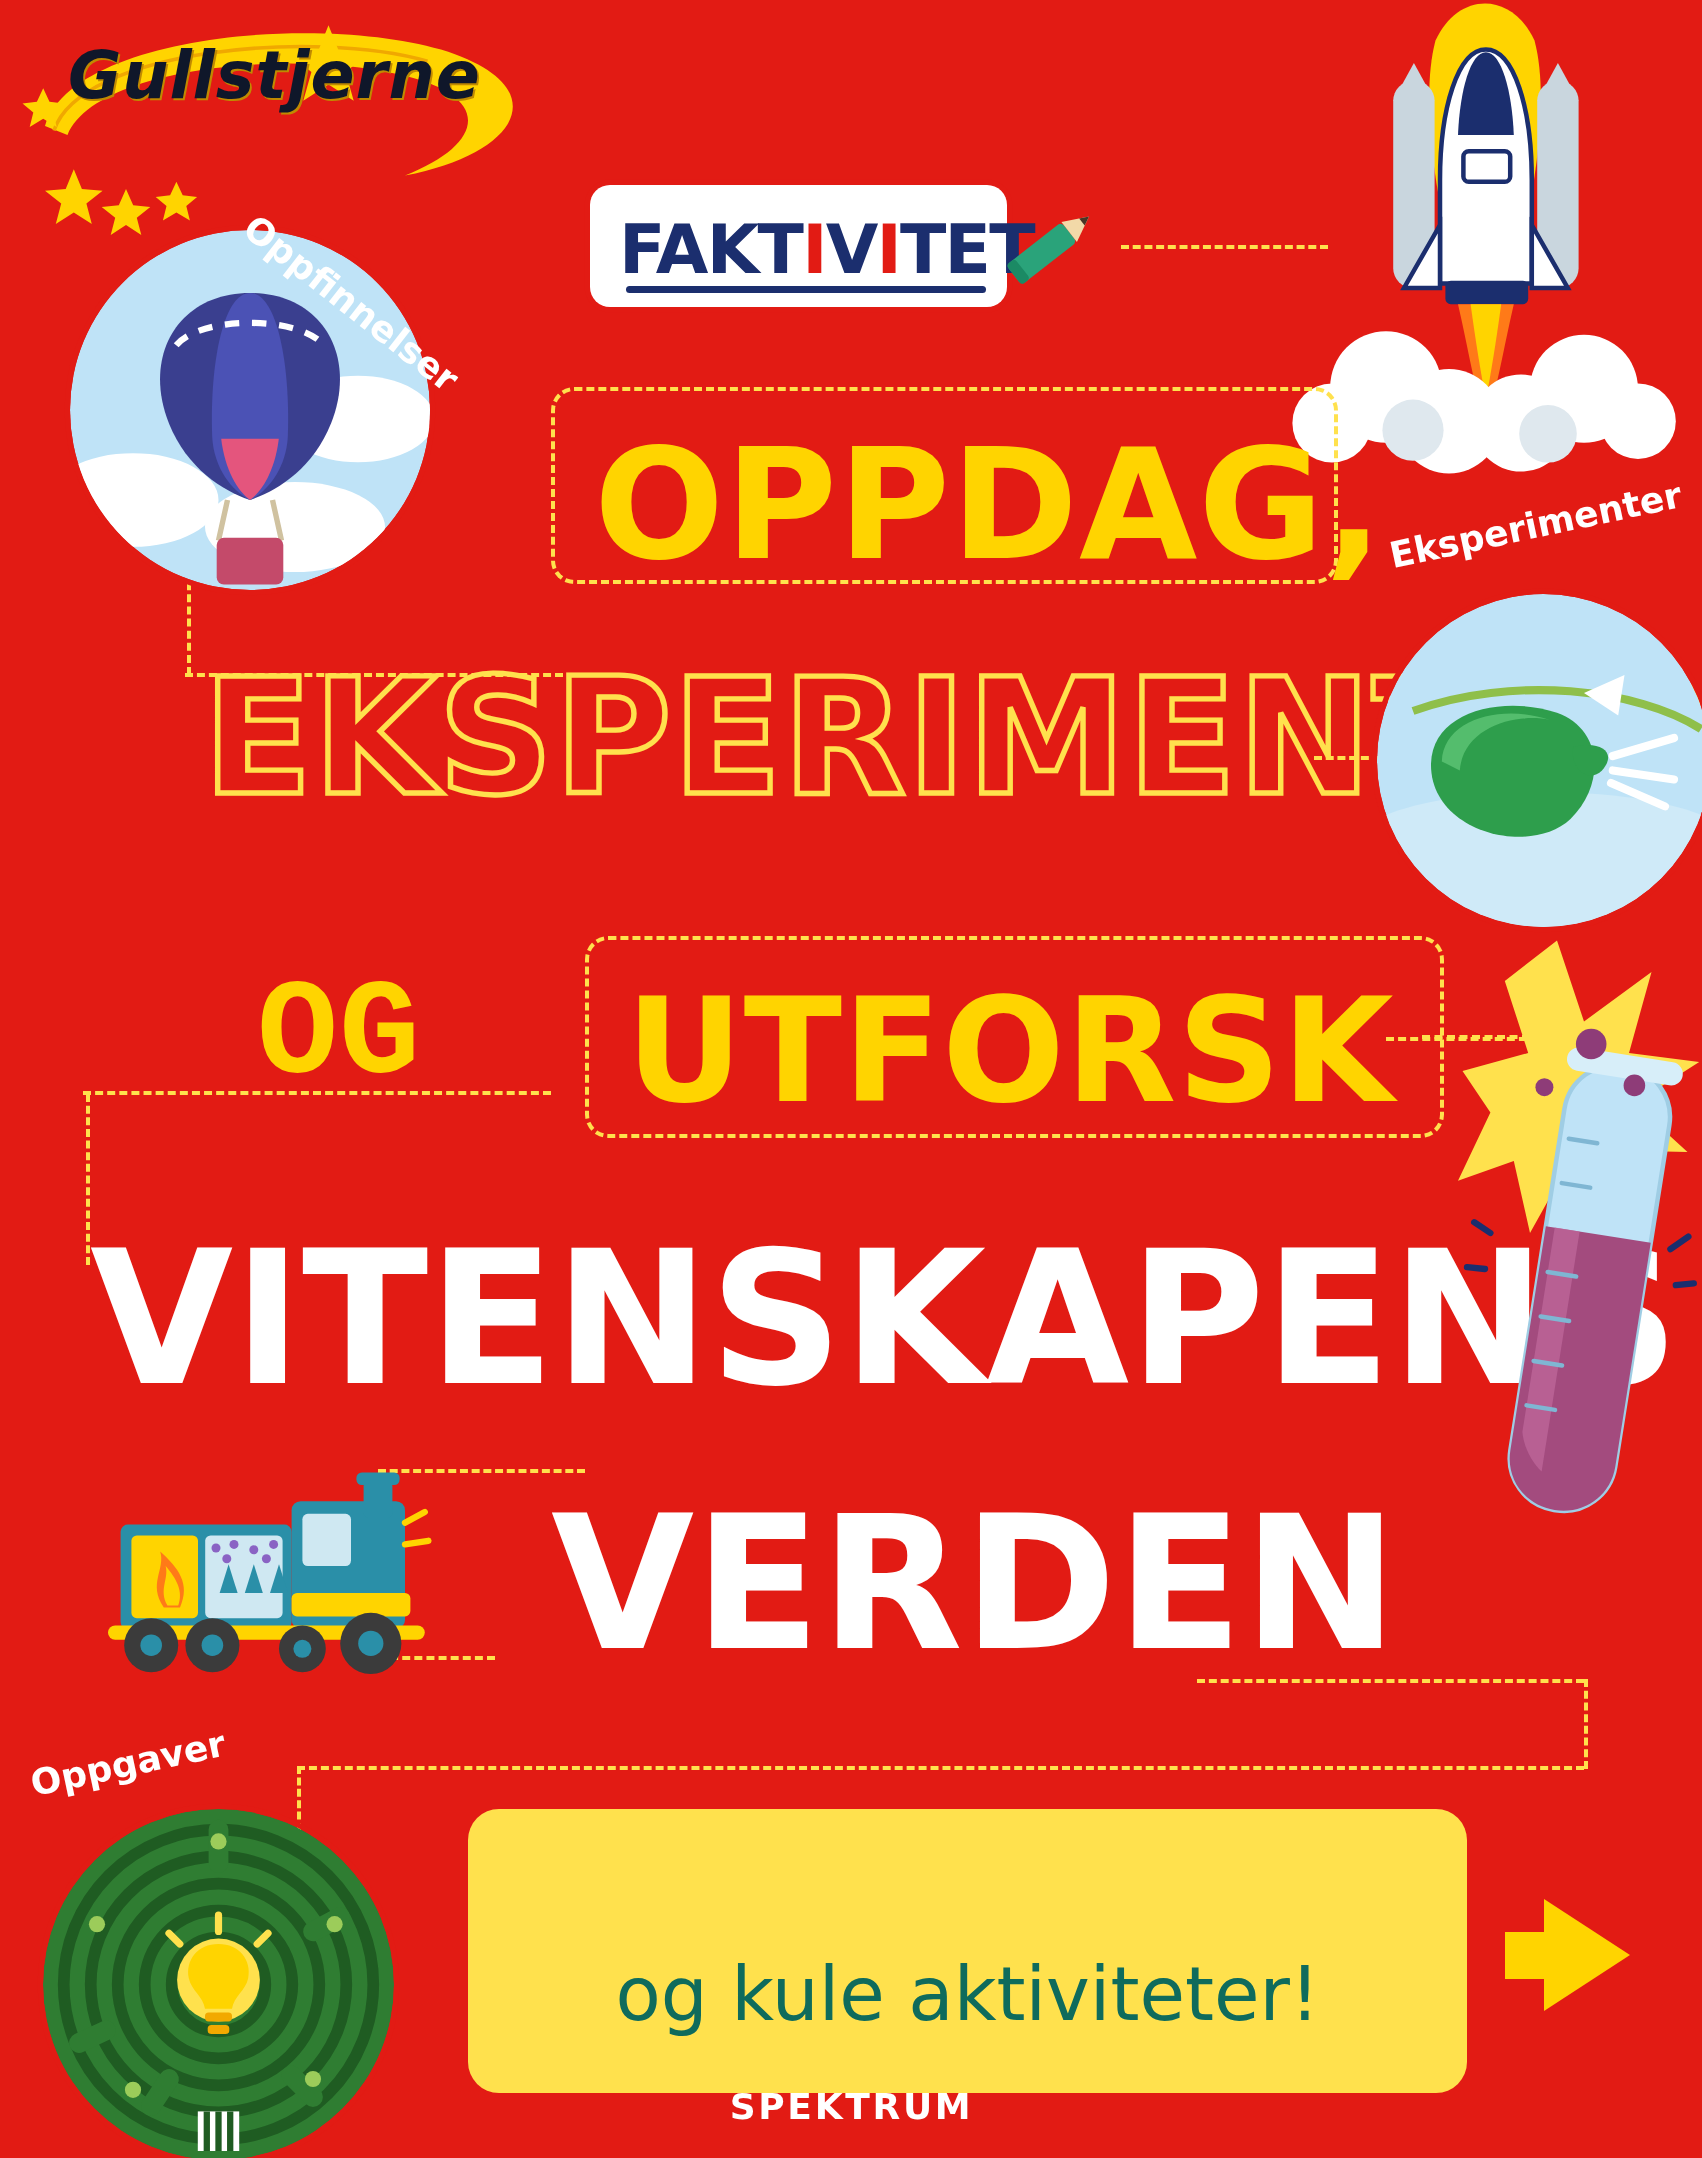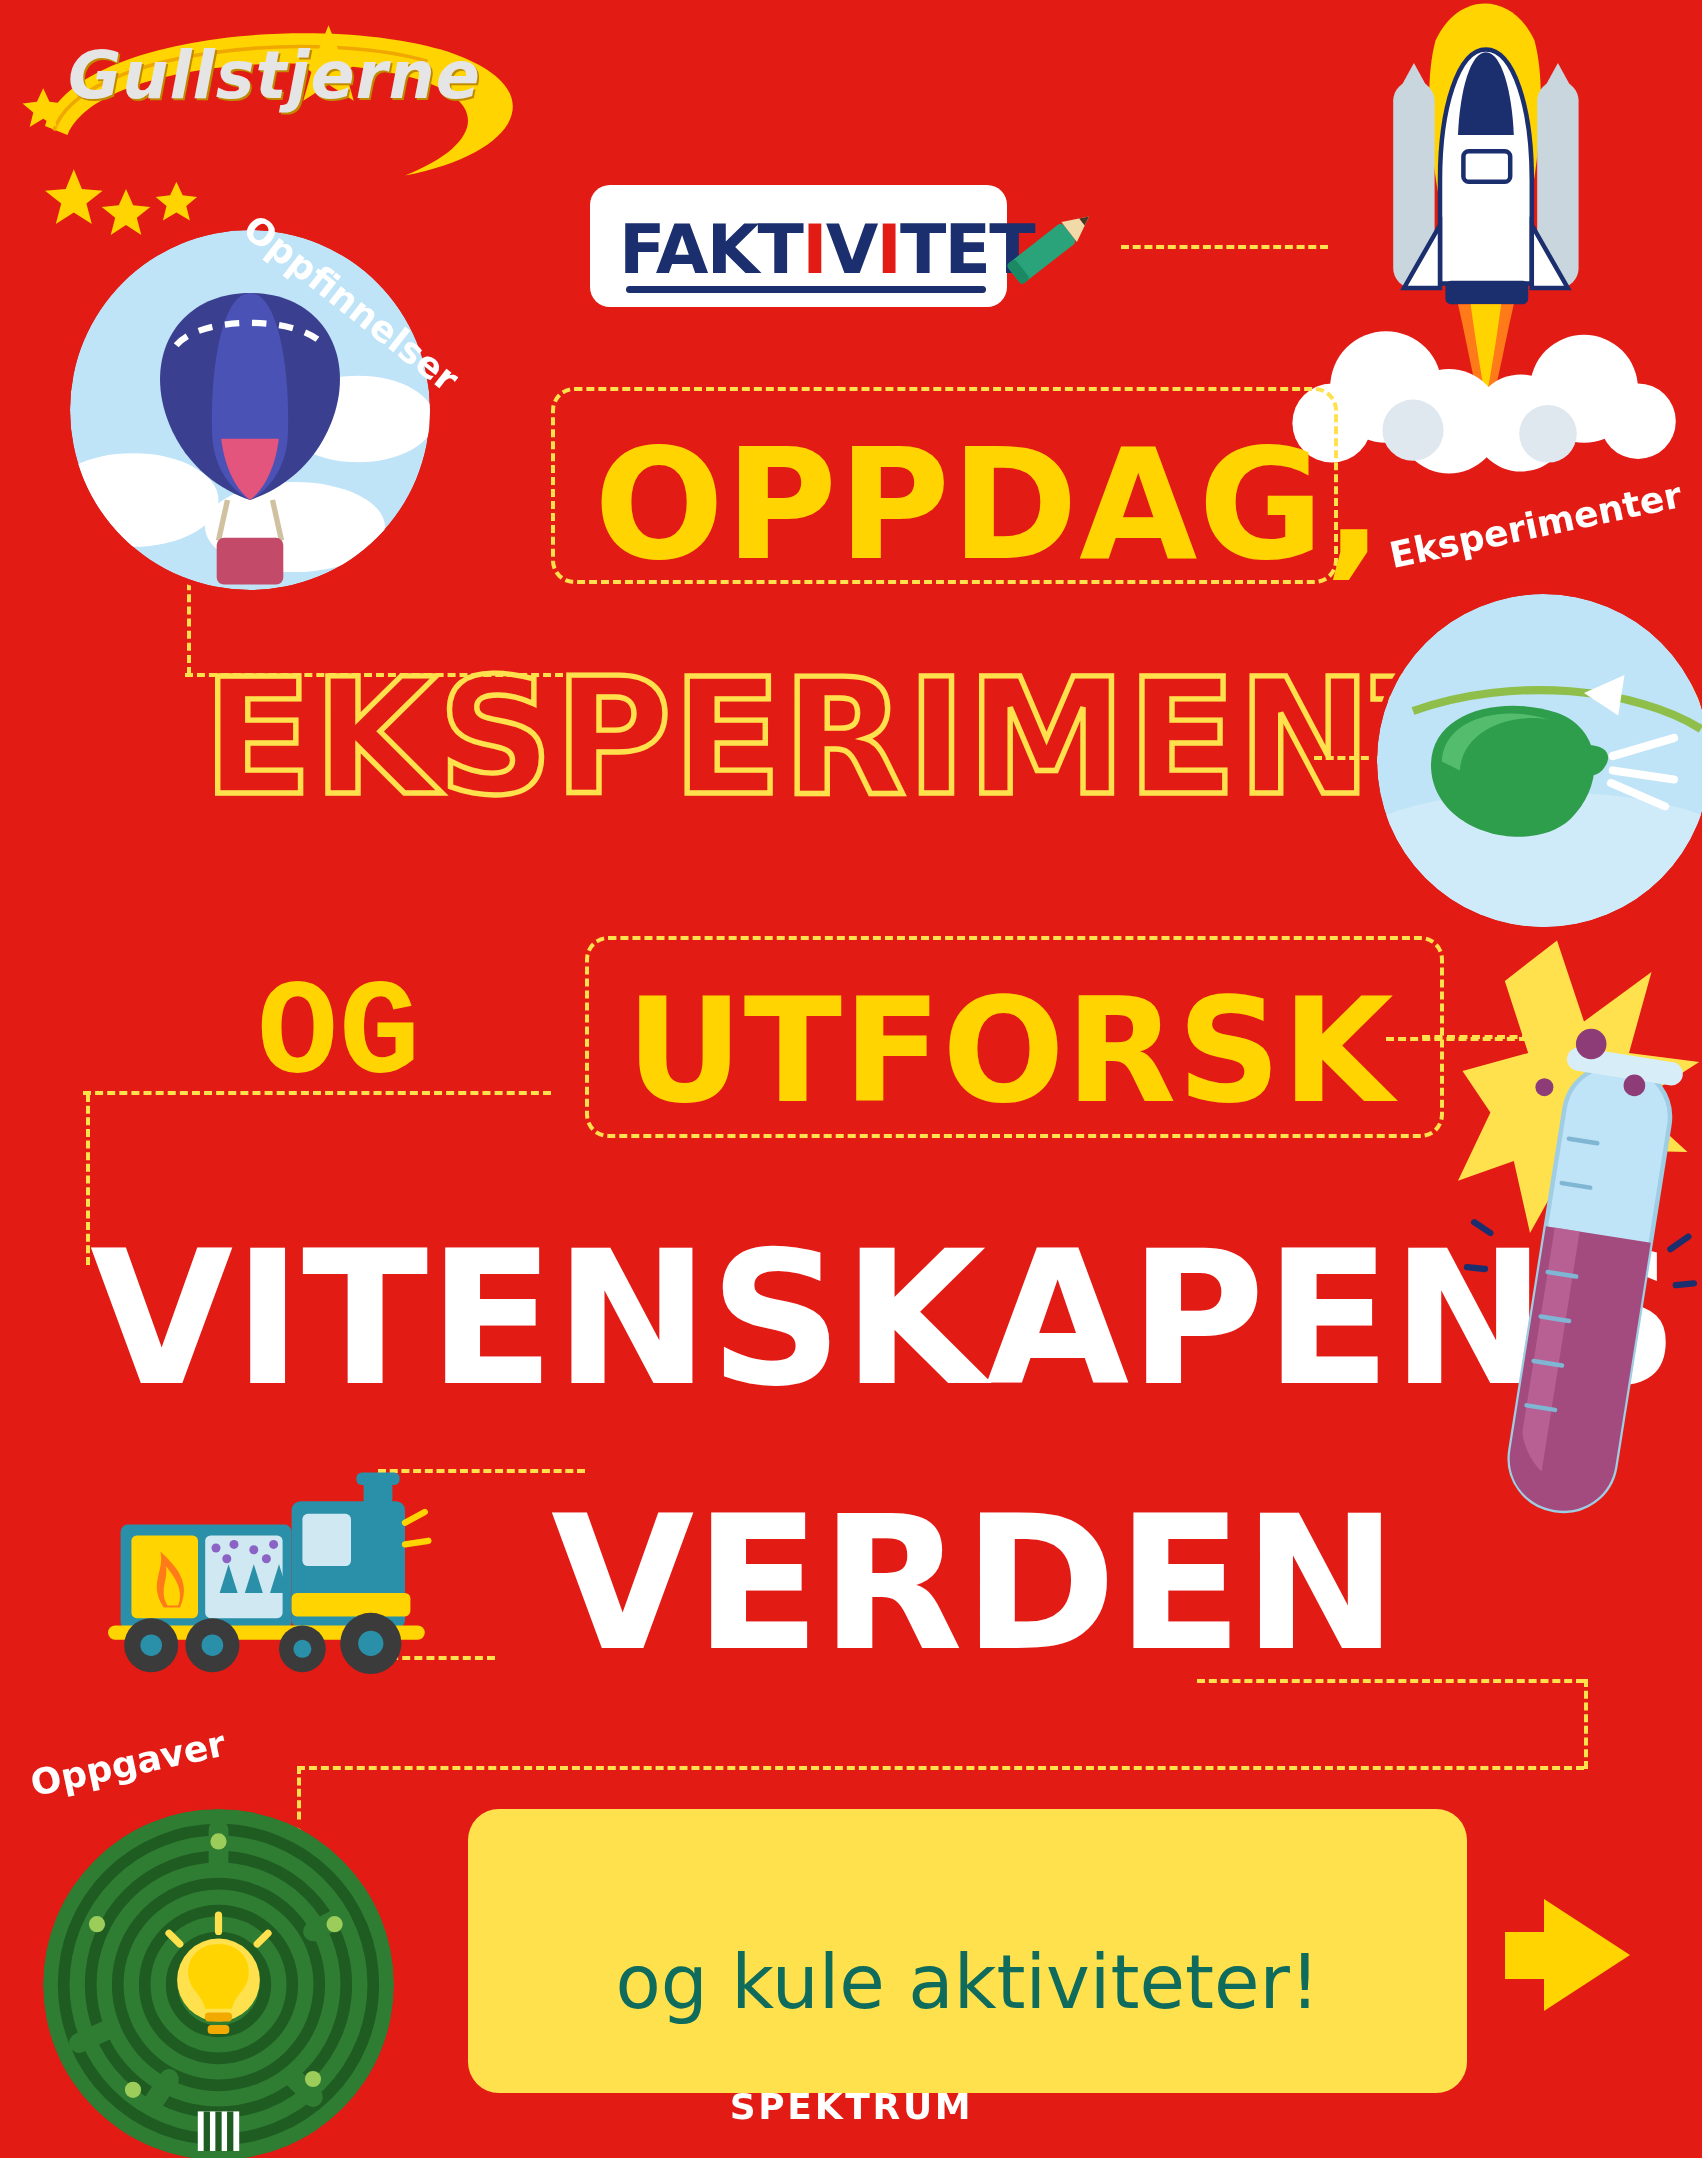--- a/index.html
+++ b/index.html
@@ -27,21 +27,21 @@
     height: 243px;
   }
   .gullstjerne-text {
     position: absolute;
     left: 50px;
     top: 29px;
     font-family: "DejaVu Sans", sans-serif;
     font-weight: bold;
     font-style: italic;
     font-size: 65px;
-    color: #e5e5e5;
+    color: #0f172a;
     letter-spacing: 0.9px;
     text-shadow: 1.8px 1.8px 0 #c08a00;
   }
 
   
   .dash {
     position: absolute;
     border: 0;
     border-top: 4.5px dashed #ffe14d;
   }
@@ -423,21 +423,21 @@
       </g>
       <rect x="172" y="336" width="46" height="44" fill="#ffffff"></rect>
       <g stroke="#1f5c22" stroke-width="7">
         <path d="M182 336 L 182 380 M195 336 L 195 380 M208 336 L 208 380"></path>
       </g>
     </svg>
   </div>
   <div class="badge-label" style="left:27px; top:1764px; transform: rotate(-12deg); transform-origin: left top;">Oppgaver</div>
 
   <div class="banner">
-    <div class="banner-line" style="top:130px;">og kule aktiviteter!</div>
+    <div class="banner-line" style="top:142px;">og kule aktiviteter!</div>
   </div>
   <div class="arrow-stem"></div>
   <div class="arrow-right"></div>
 
   <div class="publisher">SPEKTRUM</div>
 
 </div>
 
 
 </body></html>

